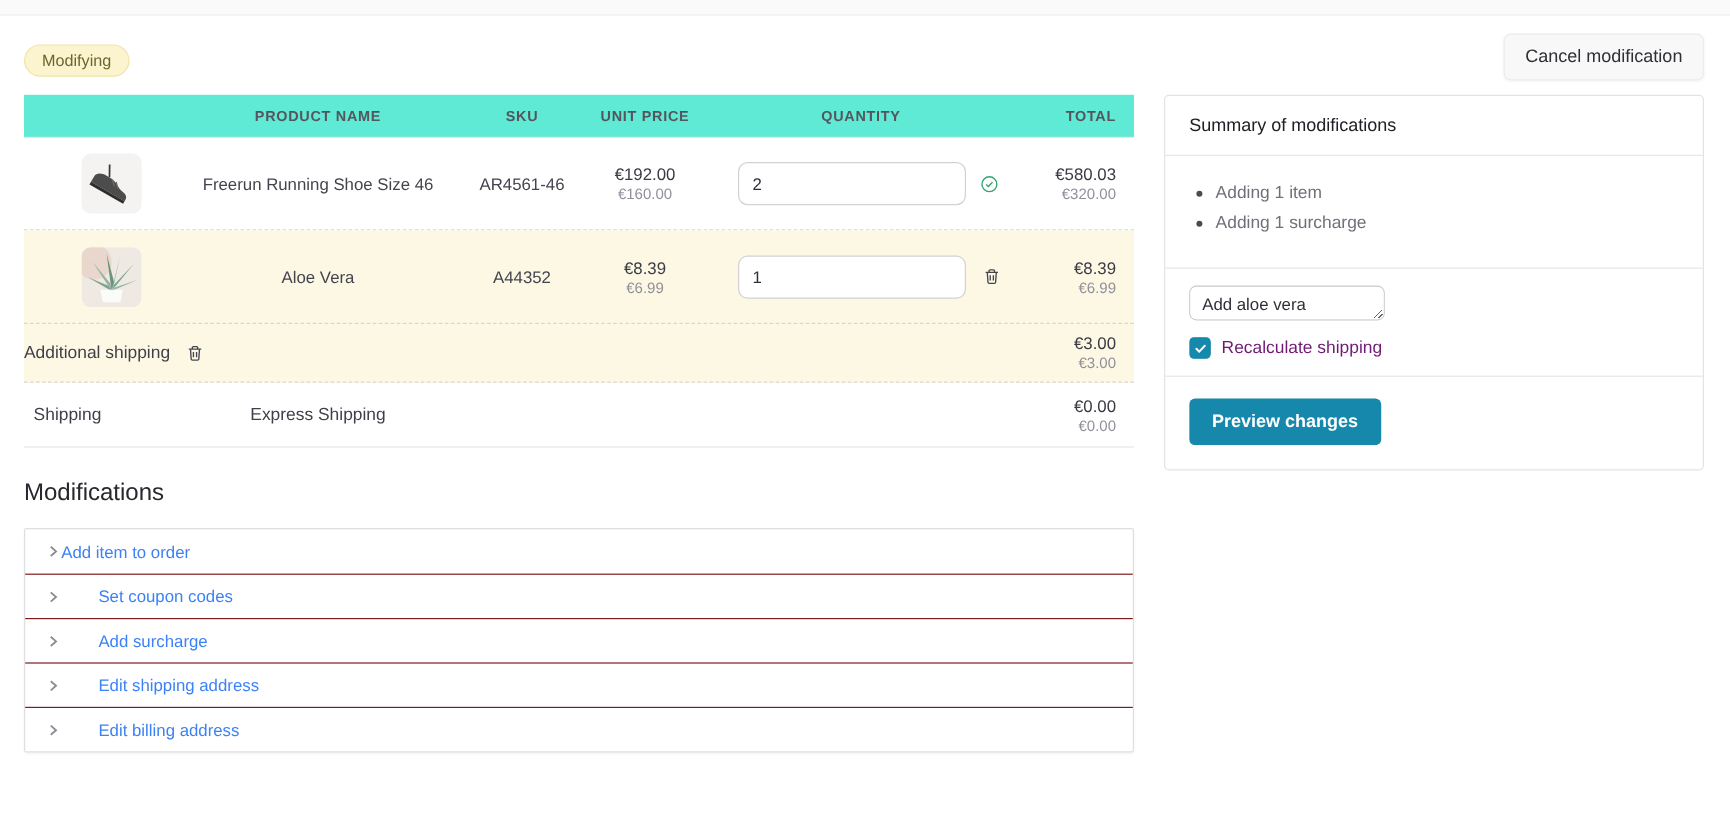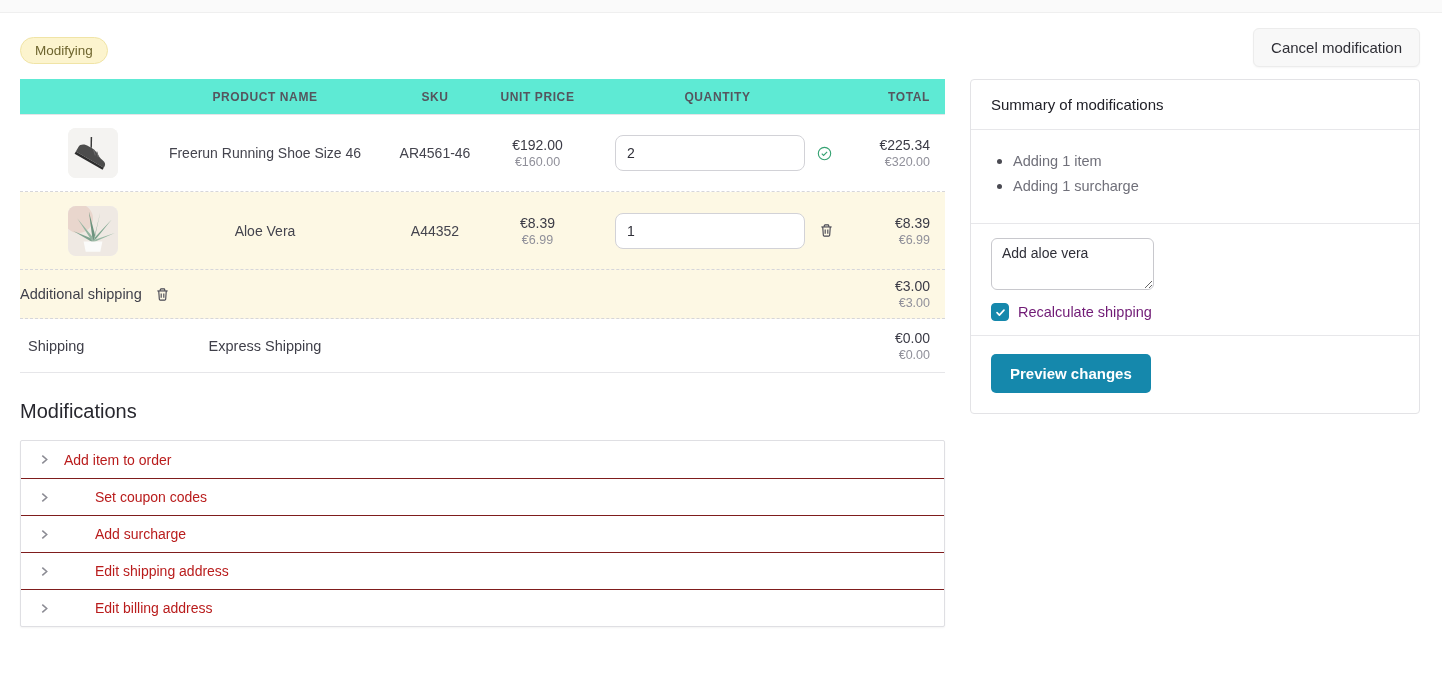--- a/index.html
+++ b/index.html
@@ -50,32 +50,32 @@
   .plain-label { font-size:14.5px; color:#3f3f49; }
   .ship-label { padding-left:8px; font-size:14.5px; color:#3f3f49; }
   .ship-method { text-align:center; font-size:14.5px; color:#3f3f49; }
 
   
   .mod-heading { margin-top:27px; font-size:20px; color:#27272e; font-weight:400; }
   .accordion { margin-top:17px; border:1px solid #dfdfe3; border-radius:2px; background:#fff;
                box-shadow:0 1px 2px rgba(0,0,0,.05); }
   .acc-item { display:flex; align-items:center; height:37px; padding-left:18px; cursor:pointer; }
   .acc-item + .acc-item { border-top:1px solid #7f1d1d;gap:31px; }
-  .acc-label { margin-left:14px; font-size:14px; color:#b91c1c; }
+  .acc-label { margin-left:1px; font-size:14px; color:#3b82f6; }
 
   
   .panel { border:1px solid #e3e3e6; border-radius:4px; background:#fff; }
   .panel-section { padding:14px 20px; }
   .panel-section + .panel-section { border-top:1px solid #e7e7ea; }
   .panel-title { font-size:15px; color:#202027; font-weight:500; padding-top:2px; padding-bottom:2px; }
   .bullets { list-style:none; padding:4px 0 6px 6px; }
   .bullets li { font-size:14.5px; color:#70707a; padding-left:16px; position:relative; margin:5px 0 9px; }
   .bullets li::before { content:""; position:absolute; left:0; top:6px; width:5px; height:5px; border-radius:50%; background:#4a4a52; }
   .note-label { font-size:14px; font-weight:600; color:#33333b; margin-bottom:7px; }
-  .note-area { width:163px; height:52px; border:1px solid #c8c8cd; border-radius:6px; padding:6px 10px;
+  .note-area { width:163px; height:29px; border:1px solid #c8c8cd; border-radius:6px; padding:6px 10px;
                font-size:14px; color:#2f2f38; resize:both; font-family:"Liberation Sans", sans-serif; }
   .check-row { display:flex; align-items:center; gap:9px; margin-top:9px; }
   .checkbox { width:18px; height:18px; border-radius:4px; border:1px solid #c8c8cd; background:#fff;
               display:inline-flex; align-items:center; justify-content:center; cursor:pointer; flex:none; }
   .checkbox.checked { background:var(--accent); border-color:var(--accent); }
   .check-label { font-size:14.5px; color:#701a75; }
   .btn-primary { background:var(--accent); color:#fff; border:none; border-radius:5px; padding:11px 19px;
                  font-size:15px; font-weight:700; cursor:pointer; margin:4px 0 6px;
                  font-family:"Liberation Sans", sans-serif; }
 </style>
@@ -127,21 +127,21 @@
           <div class="qty-wrap">
             <input class="qty-input" value="2" style="">
             <span class="after-icon">
               <svg viewBox="0 0 16 16" width="15" height="15" fill="none">
                 <circle cx="8" cy="8" r="6.6" stroke="#35a272" stroke-width="1.2"></circle>
                 <path d="M5.1 8.2 L7 10 L10.8 6.2" stroke="#35a272" stroke-width="1.2"></path>
               </svg>
             </span>
           </div>
           <div class="c-right">
-            <div class="price-main">€225.34</div>
+            <div class="price-main">€580.03</div>
             <div class="price-old">€320.00</div>
           </div>
         </div>
 
         <div class="trow row-item2 row-hl">
           <div>
             <div class="thumb">
               <svg viewBox="0 0 48 48" width="50" height="50">
                 <rect width="48" height="48" fill="#efe9e3"></rect>
                 <circle cx="10" cy="12" r="14" fill="#e9d6cd"></circle>

